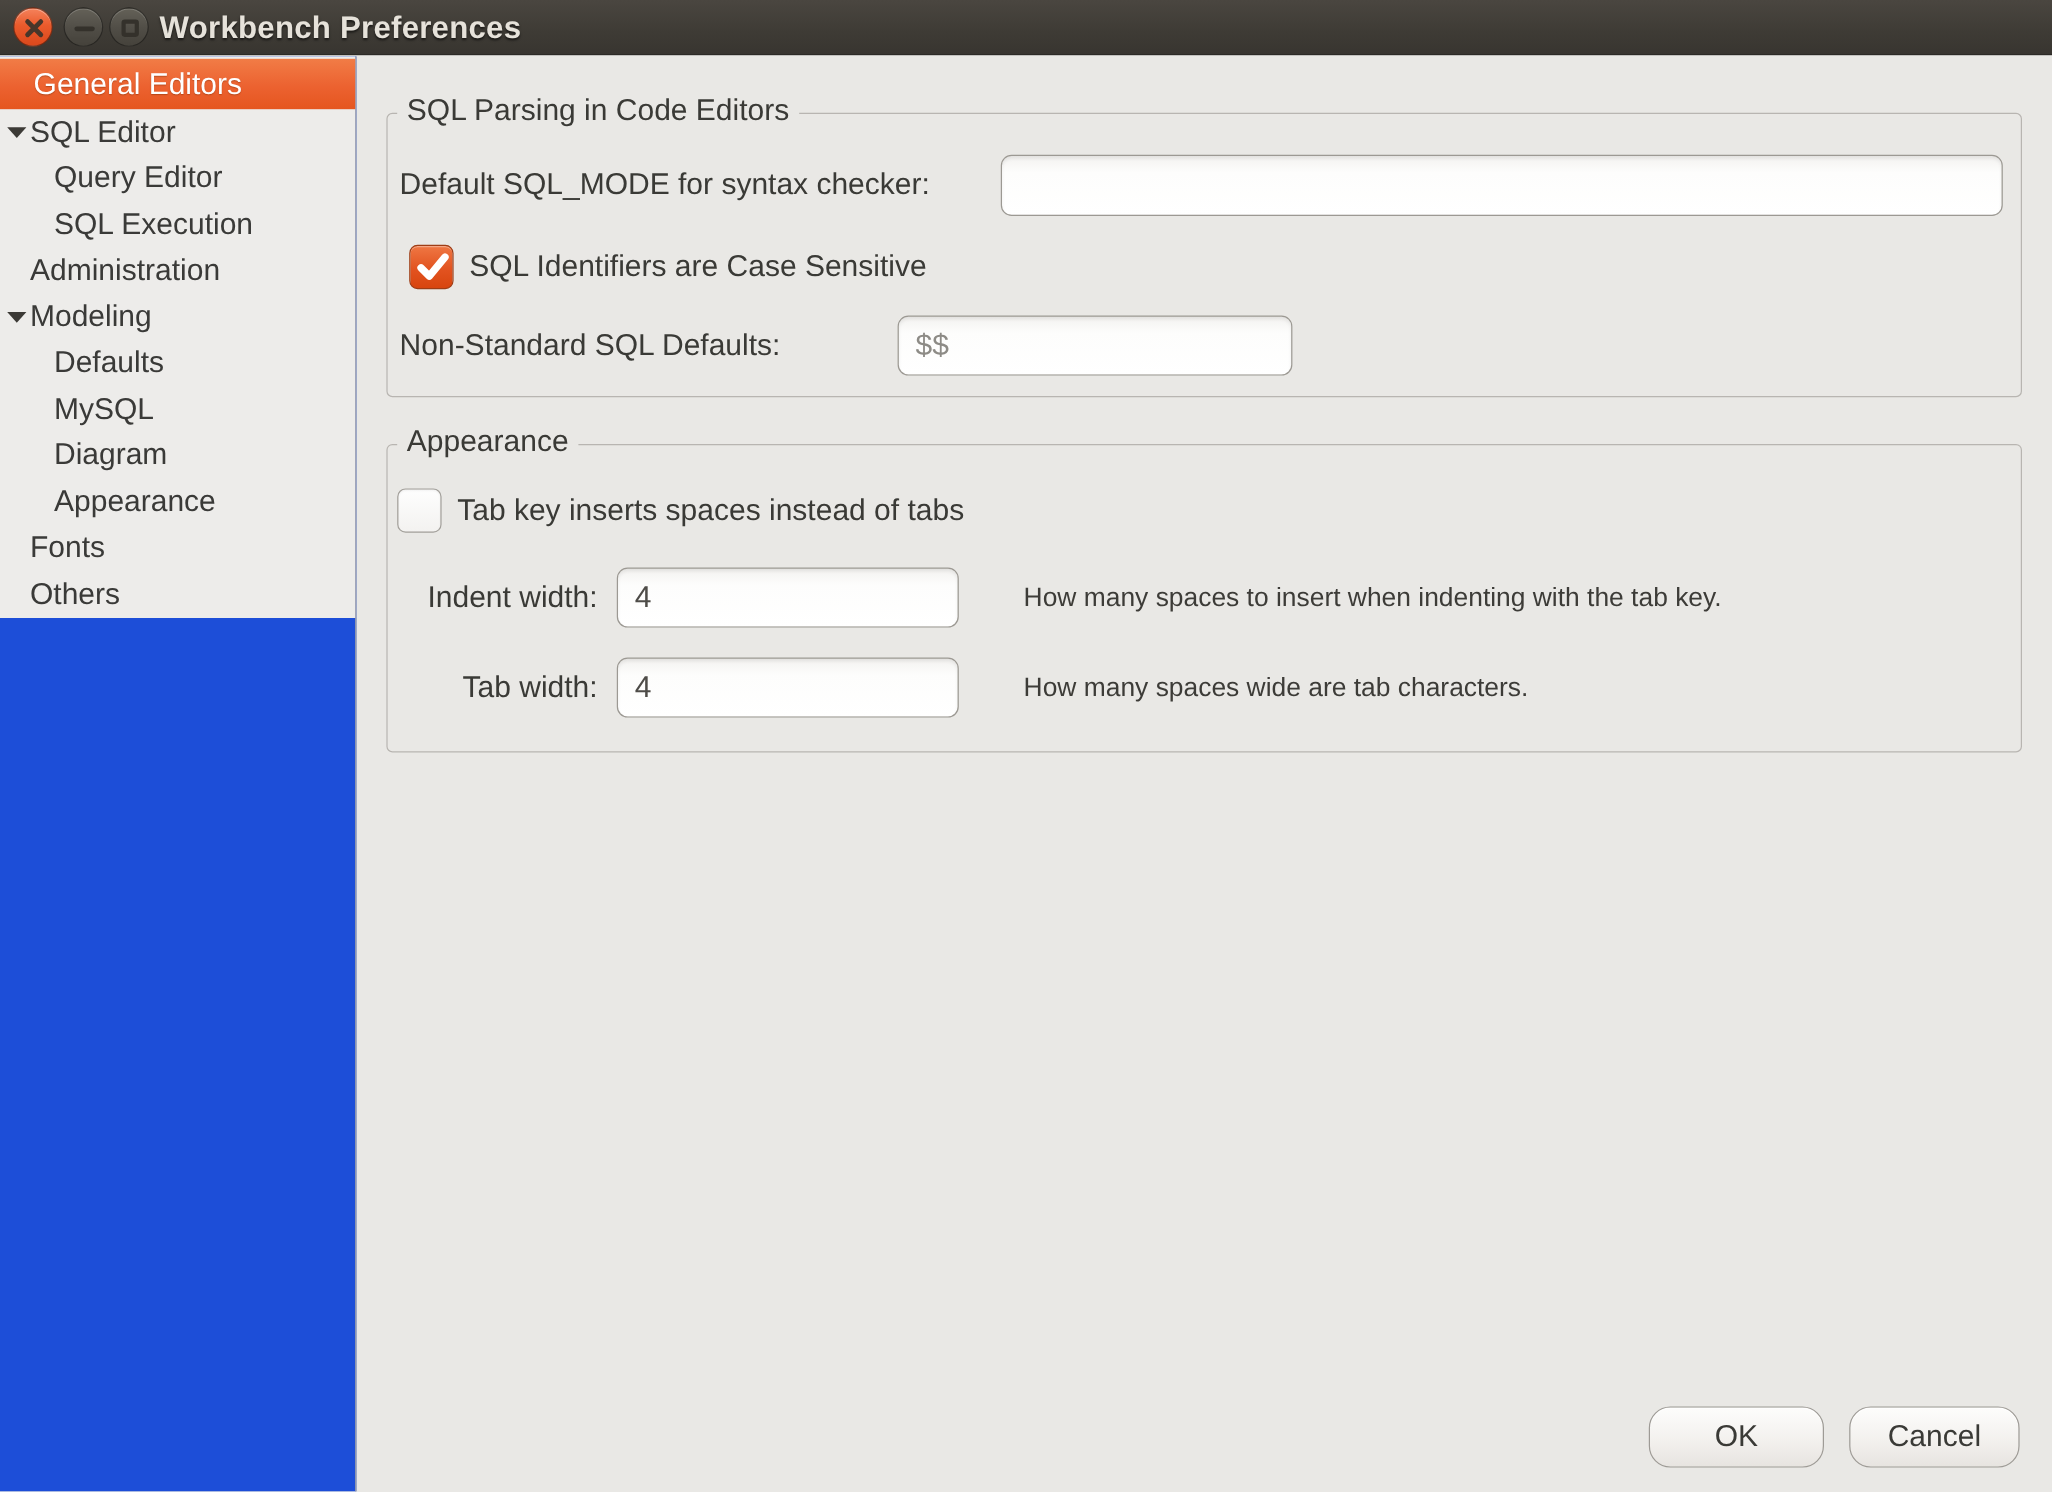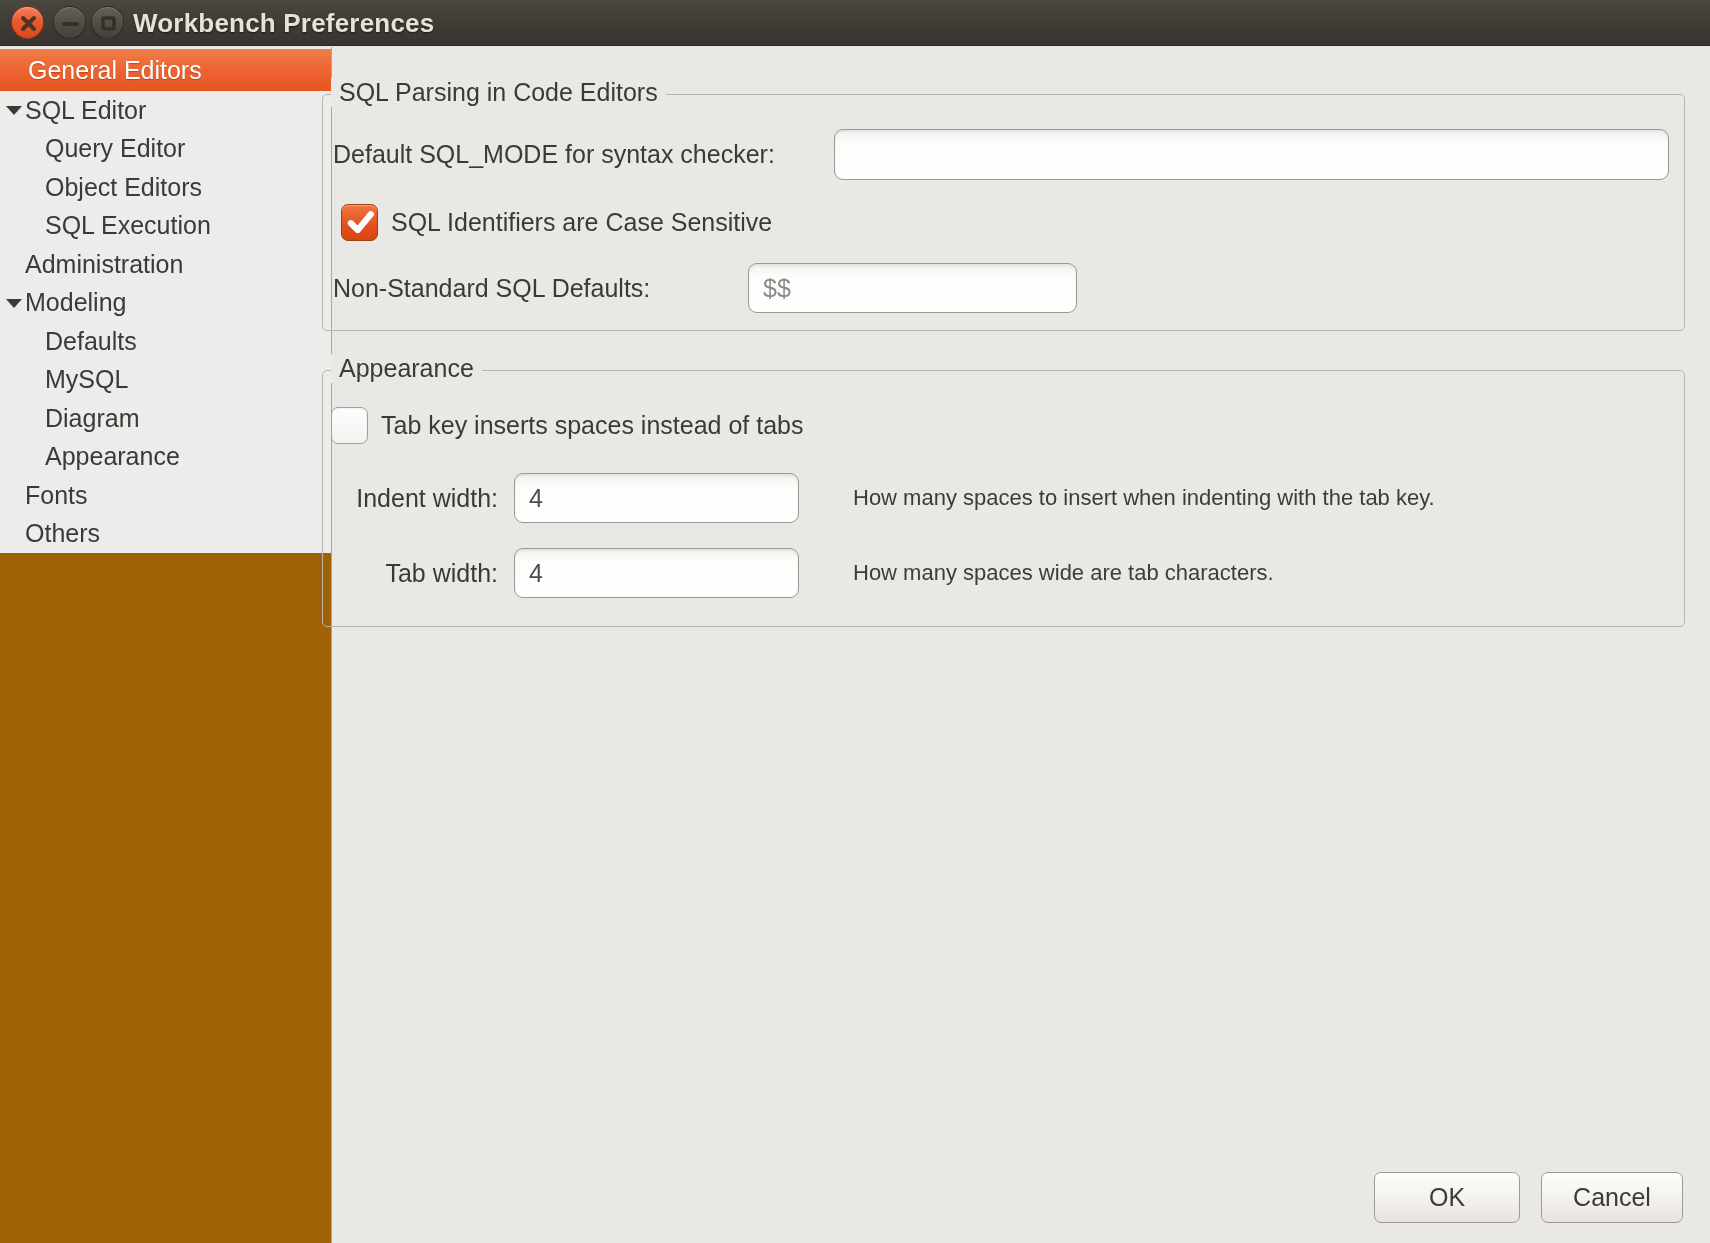--- a/index.html
+++ b/index.html
@@ -28,22 +28,22 @@
   .btn-min { left:53px; }
   .btn-max { left:91px; }
   .title-text {
     position:absolute; left:133px; top:0; height:46px; display:flex; align-items:center;
     font-size:26px; font-weight:bold; color:#e6e2da; text-shadow:0 1px 2px rgba(0,0,0,.6);
     letter-spacing:.2px;
   }
 
   
   .sidebar {
-    position:absolute; left:0; top:47px; width:332px; height:1196px;
-    background:#a16207; border-right:1px solid #a9a6a2;
+    position:absolute; left:0; top:47px; width:297px; height:1196px;
+    background:#1d4ed8; border-right:1px solid #a9a6a2;
   }
   .sidebar-list { position:absolute; left:0; top:0; width:100%; background:#edecea; padding-top:2px; }
   .side-item {
     position:relative; height:38.5px; display:flex; align-items:center;
     font-size:25px; color:#3a3a38; cursor:default; white-space:nowrap;
   }
   .side-item.lvl0 { padding-left:25px; }
   .side-item.lvl1 { padding-left:45px; }
   .side-item.selected {
     height:42px; padding-left:28px;
@@ -90,21 +90,21 @@
   .checkbox.checked {
     background:linear-gradient(180deg,#ef7743 0%,#e25320 55%,#d8450f 100%);
     border:1px solid #9e3d16;
     box-shadow:inset 0 1px 0 rgba(255,255,255,.35);
   }
   .checkbox svg { position:absolute; left:2px; top:1px; }
 
   
   .dlg-btn {
     position:absolute; top:1172px; height:51px;
-    border:1px solid #9e9b96; border-radius:7px;
+    border:1px solid #9e9b96; border-radius:18px;
     background:linear-gradient(180deg,#fdfdfc 0%,#f3f1ee 55%,#e7e4e0 100%);
     box-shadow:inset 0 1px 0 rgba(255,255,255,.8);
     font-family:"Liberation Sans", sans-serif;
     font-size:25px; color:#3a3a36; cursor:default;
   }
   .btn-ok { left:1374px; width:146px; }
   .btn-cancel { left:1541px; width:142px; }
 </style>
 </head>
 <body>
@@ -140,23 +140,20 @@
         <span>General Editors</span>
       </div>
     <div class="side-item lvl0">
         <span class="tree-arrow"></span>
         <span>SQL Editor</span>
       </div>
     <div class="side-item lvl1">
         <span>Query Editor</span>
       </div>
     <div class="side-item lvl1">
-        <span>Object Editors</span>
-      </div>
-    <div class="side-item lvl1">
         <span>SQL Execution</span>
       </div>
     <div class="side-item lvl0">
         <span>Administration</span>
       </div>
     <div class="side-item lvl0">
         <span class="tree-arrow"></span>
         <span>Modeling</span>
       </div>
     <div class="side-item lvl1">

